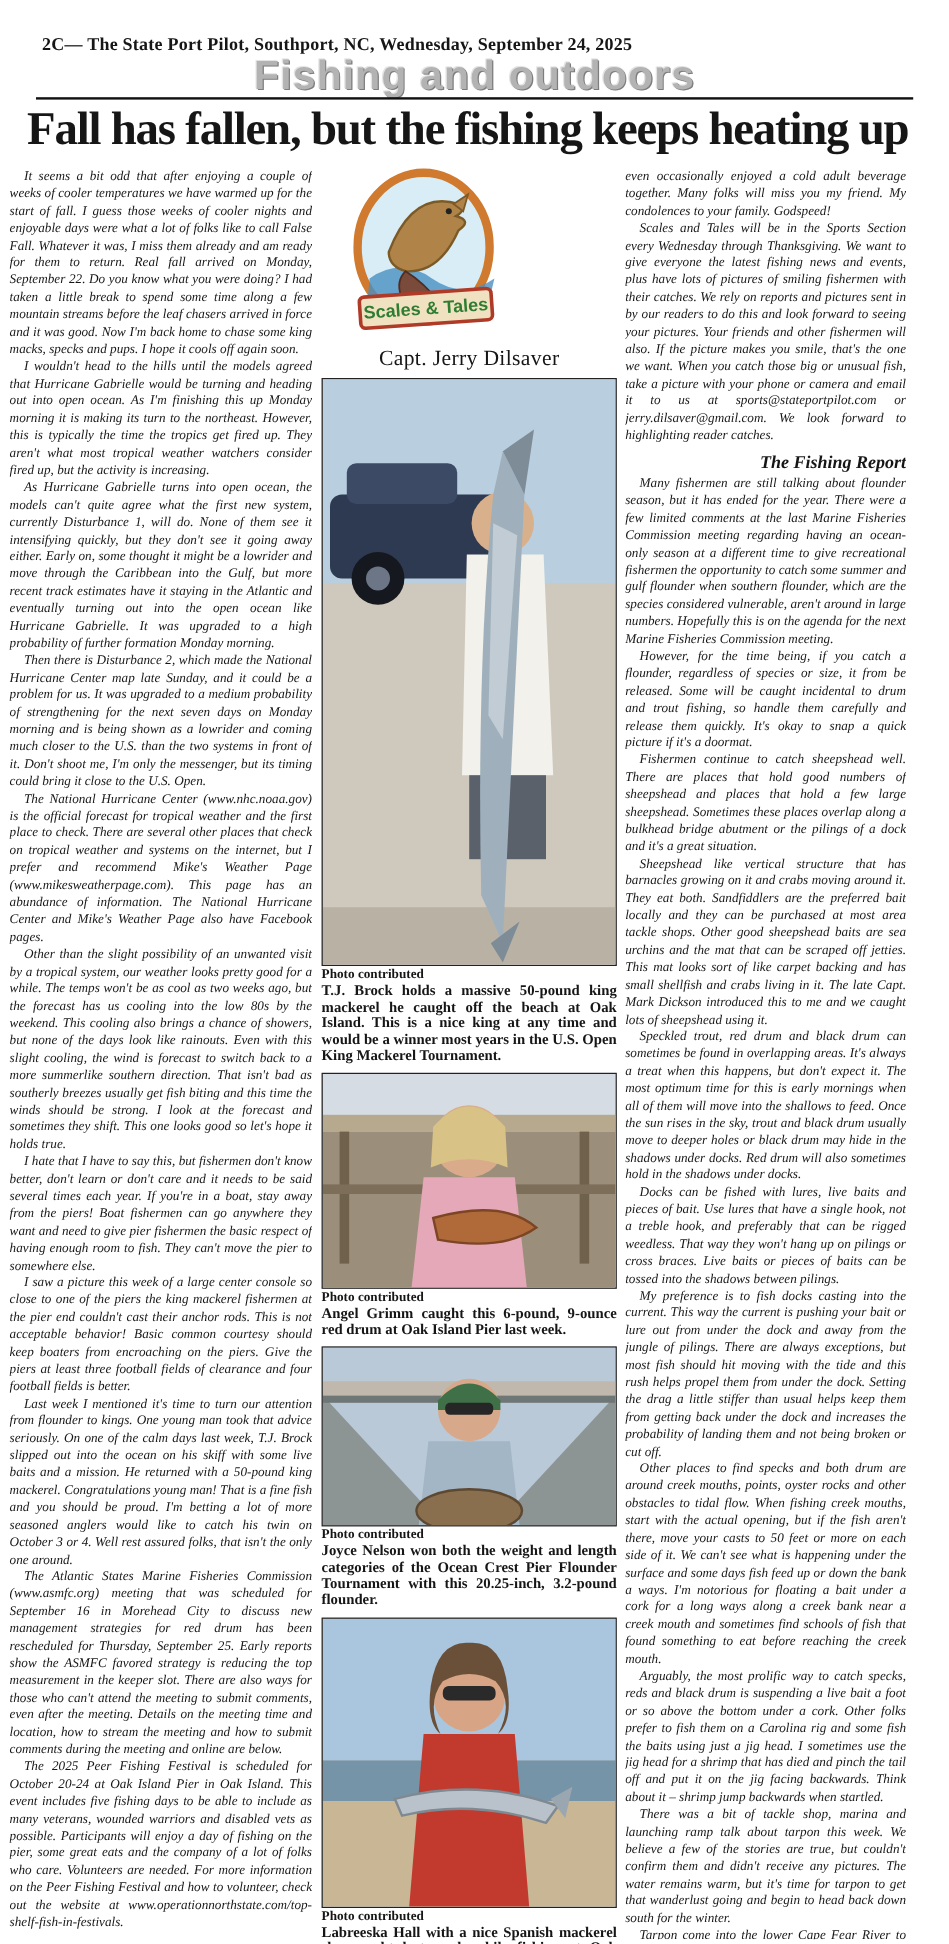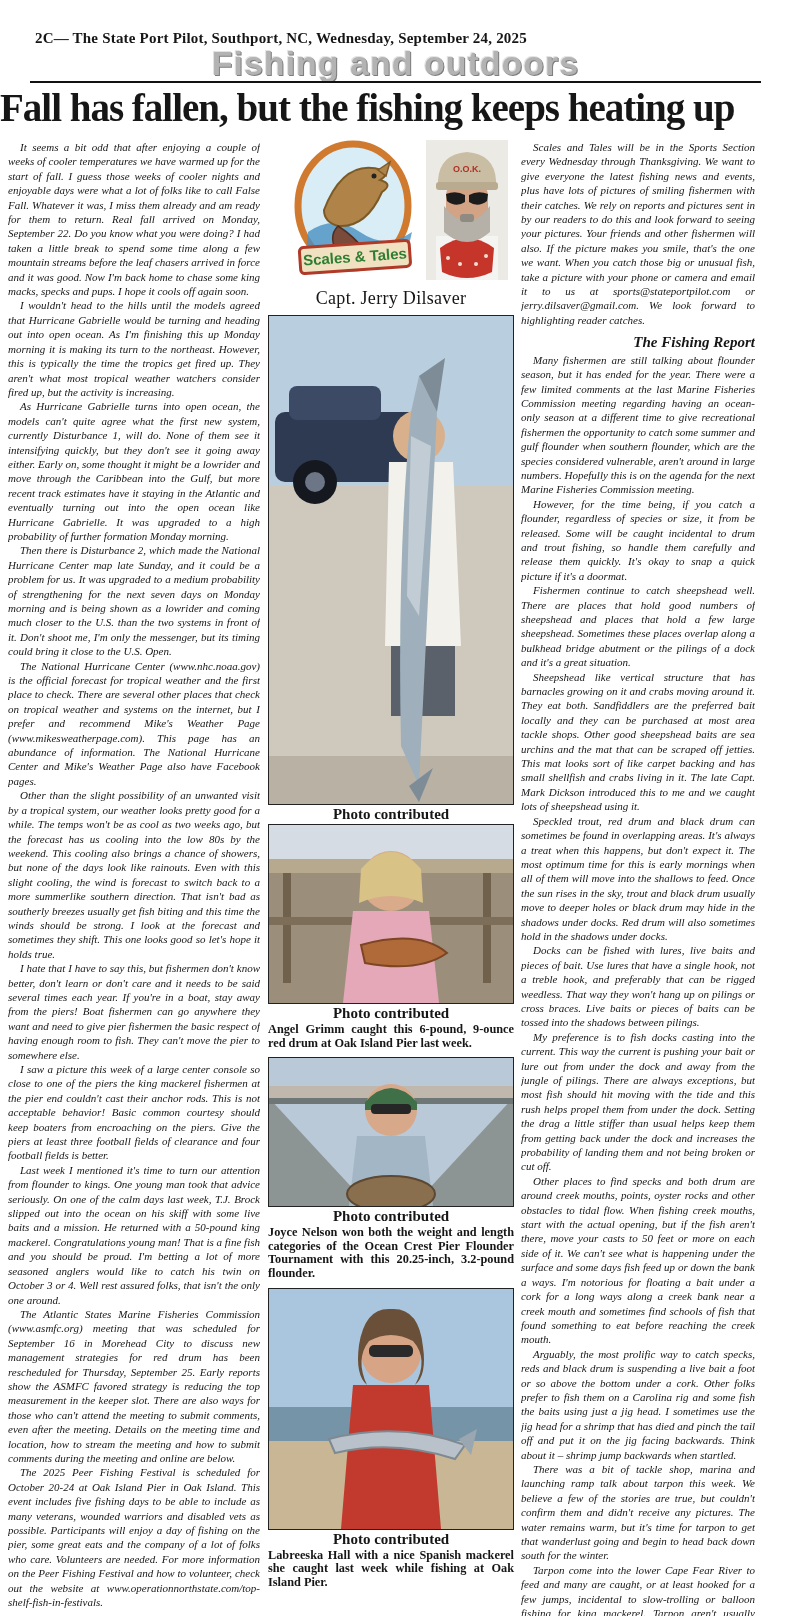--- a/index.html
+++ b/index.html
@@ -4,36 +4,36 @@
 <style>
   html,body{margin:0;padding:0;background:#e9e9e9;}
   #page{position:relative;width:791px;height:1620px;background:#ffffff;overflow:hidden;
         font-family:"Liberation Serif", serif;color:#161616;}
   
   .masthead{position:absolute;left:14px;top:30px;font-size:15px;font-weight:bold;letter-spacing:.2px;margin-left:21px;}
   .banner{position:absolute;left:0;top:44px;width:791px;text-align:center;
           font-family:"Liberation Sans", sans-serif;font-weight:bold;font-size:34px;letter-spacing:1px;
           color:#b3b3b3;text-shadow:1px 1px 0 #7d7d7d,-1px -1px 0 #e3e3e3,0 0 1px #8a8a8a;}
   .rule{position:absolute;left:30px;top:81px;width:731px;height:2px;background:#111;}
-  .headline{position:absolute;left:0;top:86px;width:757px;text-align:left;
+  .headline{position:absolute;left:0;top:86px;width:757px;text-align:right;
             font-size:39px;font-weight:bold;letter-spacing:-1px;line-height:44px;}
   
   .col{position:absolute;top:140px;text-align:justify;font-size:11px;line-height:14.4px;font-style:italic;}
   #col1{left:8px;width:252px;height:1476px;overflow:hidden;}
   #col3{left:521px;width:234px;height:1476px;overflow:hidden;}
   .col p{margin:0;text-indent:12px;}
   .col p.noindent{text-indent:0;}
   .report-head{font-size:15px;font-weight:bold;margin:8px 0 3px 0;text-indent:0;text-align:right;}
   
   #col2{position:absolute;left:268px;top:140px;width:246px;}
   .logo-row{display:flex;align-items:flex-start;gap:10px;margin-left:26px;height:146px;}
   .byline{text-align:center;font-size:18px;margin:2px 0 6px 0;letter-spacing:.3px;}
   .photo{position:relative;width:244px;border:1px solid #222;background:#ccc;overflow:hidden;}
   .photo svg{display:block;}
-  .credit{text-align:center;font-weight:bold;font-size:15px;font-family:"Liberation Serif",serif;margin:1px 0 1px 0;}
+  .credit{text-align:left;font-weight:bold;font-size:11px;font-family:"Liberation Serif",serif;margin:1px 0 1px 0;}
   .caption{font-weight:bold;font-size:12.3px;line-height:13.6px;text-align:justify;margin:0 0 7px 0;}
 </style>
 </head>
 <body>
 
 <div id="page">
 
   <div class="masthead">2C— The State Port Pilot, Southport, NC, Wednesday, September 24, 2025</div>
   <div class="banner">Fishing and outdoors</div>
   <div class="rule"></div>
@@ -63,39 +63,20 @@
           <path d="M30 70 Q50 18 88 30 Q96 34 86 40 Q100 44 88 52 Q72 88 44 86 Q30 82 30 70 Z" fill="#b08448" stroke="#7c5a28" stroke-width="2"></path>
           <path d="M84 30 L96 22 L92 36 Z" fill="#b08448" stroke="#7c5a28" stroke-width="1.5"></path>
           <circle cx="80" cy="36" r="2.5" fill="#222"></circle>
           <path d="M44 86 Q60 96 72 112 Q56 118 40 106 Q36 94 44 86 Z" fill="#7a4a3a" stroke="#4f2e22" stroke-width="1.5"></path>
           <g transform="rotate(-4 61 118)">
             <rect x="6" y="104" width="110" height="26" rx="4" fill="#f0e2c0" stroke="#b03a28" stroke-width="3"></rect>
             <text x="61" y="122" text-anchor="middle" font-family="Liberation Sans, sans-serif" font-size="15" font-weight="bold" fill="#2e7d32">Scales &amp; Tales</text>
           </g>
         </svg>
       </span>
-      <span>
-        <svg width="82" height="140" viewBox="0 0 82 140">
-          <rect width="82" height="140" fill="#eceae4"></rect>
-          <rect x="10" y="96" width="62" height="44" fill="#f4f4f2"></rect>
-          <path d="M14 108 Q41 88 68 108 L66 132 Q41 144 16 132 Z" fill="#c6352a"></path>
-          <circle cx="22" cy="118" r="2" fill="#f3ddd0"></circle>
-            <circle cx="34" cy="124" r="2" fill="#f3ddd0"></circle>
-          <circle cx="50" cy="124" r="2" fill="#f3ddd0"></circle>
-            <circle cx="60" cy="116" r="2" fill="#f3ddd0"></circle>
-          <rect x="20" y="42" width="42" height="58" rx="14" fill="#d2a385"></rect>
-          <path d="M18 66 Q41 96 64 66 L64 92 Q41 112 18 92 Z" fill="#b5b0a8"></path>
-          <rect x="34" y="74" width="14" height="8" rx="3" fill="#8f8a82"></rect>
-          <path d="M12 40 Q14 14 41 12 Q68 14 70 40 L70 46 Q41 38 12 46 Z" fill="#c9bda4"></path>
-          <rect x="10" y="42" width="62" height="8" rx="3" fill="#b8ab90"></rect>
-          <text x="41" y="32" text-anchor="middle" font-family="Liberation Sans, sans-serif" font-size="9" font-weight="bold" fill="#b03024">O.O.K.</text>
-          <path d="M20 54 Q30 50 39 55 L39 62 Q30 68 21 61 Z" fill="#1c1c1c"></path>
-          <path d="M62 54 Q52 50 43 55 L43 62 Q52 68 61 61 Z" fill="#1c1c1c"></path>
-        </svg>
-      </span>
     </div>
     <div class="byline">Capt. Jerry Dilsaver</div>
 
     <div class="photo" style="height:488px;">
       <svg width="244" height="488" viewBox="0 0 244 488">
         <rect width="244" height="170" fill="#b9cfdf"></rect>
         <rect y="170" width="244" height="318" fill="#cfc9bd"></rect>
         <rect x="6" y="96" width="150" height="70" rx="10" fill="#2e3a52"></rect>
         <rect x="20" y="70" width="92" height="34" rx="8" fill="#3c4a66"></rect>
         <circle cx="46" cy="166" r="22" fill="#15181e"></circle>
@@ -104,20 +85,21 @@
         <circle cx="150" cy="120" r="26" fill="#d9b08c"></circle>
         <path d="M120 146 L184 146 L192 330 L116 330 Z" fill="#f2f1ec"></path>
         <rect x="122" y="330" width="64" height="70" fill="#5a616b"></rect>
         <path d="M150 60 L168 96 L150 470 L132 430 Q128 240 142 96 Z" fill="#9fb0bc"></path>
         <path d="M150 60 L176 42 L168 96 Z" fill="#7e8c98"></path>
         <path d="M140 470 L164 452 L150 486 Z" fill="#7e8c98"></path>
         <path d="M142 120 L162 130 L150 300 L138 280 Z" fill="#c2ccd4"></path>
       </svg>
     </div>
     <div class="credit">Photo contributed</div>
+    <div class="caption">T.J. Brock holds a massive 50-pound king mackerel he caught off the beach at Oak Island.  This is a nice king at any time and would be a winner most years in the U.S. Open King Mackerel Tournament.</div>
 
     <div class="photo" style="height:178px;">
       <svg width="244" height="178" viewBox="0 0 244 178">
         <rect width="244" height="178" fill="#d5dce4"></rect>
         <rect y="34" width="244" height="14" fill="#b7a98e"></rect>
         <rect y="48" width="244" height="130" fill="#9b8f7c"></rect>
         <rect x="14" y="48" width="8" height="110" fill="#6f614c"></rect>
           <rect x="214" y="48" width="8" height="110" fill="#6f614c"></rect>
         <rect y="92" width="244" height="8" fill="#7c6e58"></rect>
         <circle cx="122" cy="56" r="30" fill="#d9ab8a"></circle>
@@ -158,20 +140,21 @@
         <path d="M60 150 Q130 132 196 156 L186 170 Q124 150 66 164 Z" fill="#b9c2ca" stroke="#7f8992" stroke-width="2"></path>
         <path d="M190 150 L208 140 L202 166 Z" fill="#9aa6b0"></path>
       </svg>
     </div>
     <div class="credit">Photo contributed</div>
     <div class="caption">Labreeska Hall with a nice Spanish mackerel she caught last week while fishing at Oak Island Pier.</div>
   </div>
 
   <div id="col3" class="col">
     <div>
+        <p class="noindent">even occasionally enjoyed a cold adult beverage together. Many folks will miss you my friend. My condolences to your family. Godspeed!</p>
         <p>Scales and Tales will be in the Sports Section every Wednesday through Thanksgiving.  We want to give everyone the latest fishing news and events, plus have lots of pictures of smiling fishermen with their catches. We rely on reports and pictures sent in by our readers to do this and look forward to seeing your pictures. Your friends and other fishermen will also.  If the picture makes you smile, that's the one we want. When you catch those big or unusual fish, take a picture with your phone or camera and email it to us at sports@stateportpilot.com or jerry.dilsaver@gmail.com. We look forward to highlighting reader catches.</p>
       </div>
     <div class="report-head">The Fishing Report</div>
     <div>
         <p>Many fishermen are still talking about flounder season, but it has ended for the year.  There were a few limited comments at the last Marine Fisheries Commission meeting regarding having an ocean-only season at a different time to give recreational fishermen the opportunity to catch some summer and gulf flounder when southern flounder, which are the species considered vulnerable, aren't around in large numbers. Hopefully this is on the agenda for the next Marine Fisheries Commission meeting.</p>
         <p>However, for the time being, if you catch a flounder, regardless of species or size, it from be released. Some will be caught incidental to drum and trout fishing, so handle them carefully and release them quickly.  It's okay to snap a quick picture if it's a doormat.</p>
         <p>Fishermen continue to catch sheepshead well. There are places that hold good numbers of sheepshead and places that hold a few large sheepshead. Sometimes these places overlap along a bulkhead bridge abutment or the pilings of a dock and it's a great situation.</p>
         <p>Sheepshead like vertical structure that has barnacles growing on it and crabs moving around it. They eat both. Sandfiddlers are the preferred bait locally and they can be purchased at most area tackle shops. Other good sheepshead baits are sea urchins and the mat that can be scraped off jetties. This mat looks sort of like carpet backing and has small shellfish and crabs living in it. The late Capt. Mark Dickson introduced this to me and we caught lots of sheepshead using it.</p>
         <p>Speckled trout, red drum and black drum can sometimes be found in overlapping areas.  It's always a treat when this happens, but don't expect it. The most optimum time for this is early mornings when all of them will move into the shallows to feed. Once the sun rises in the sky, trout and black drum usually move to deeper holes or black drum may hide in the shadows under docks. Red drum will also sometimes hold in the shadows under docks.</p>
         <p>Docks can be fished with lures, live baits and pieces of bait.  Use lures that have a single hook, not a treble hook, and preferably that can be rigged weedless.  That way they won't hang up on pilings or cross braces. Live baits or pieces of baits can be tossed into the shadows between pilings.</p>

